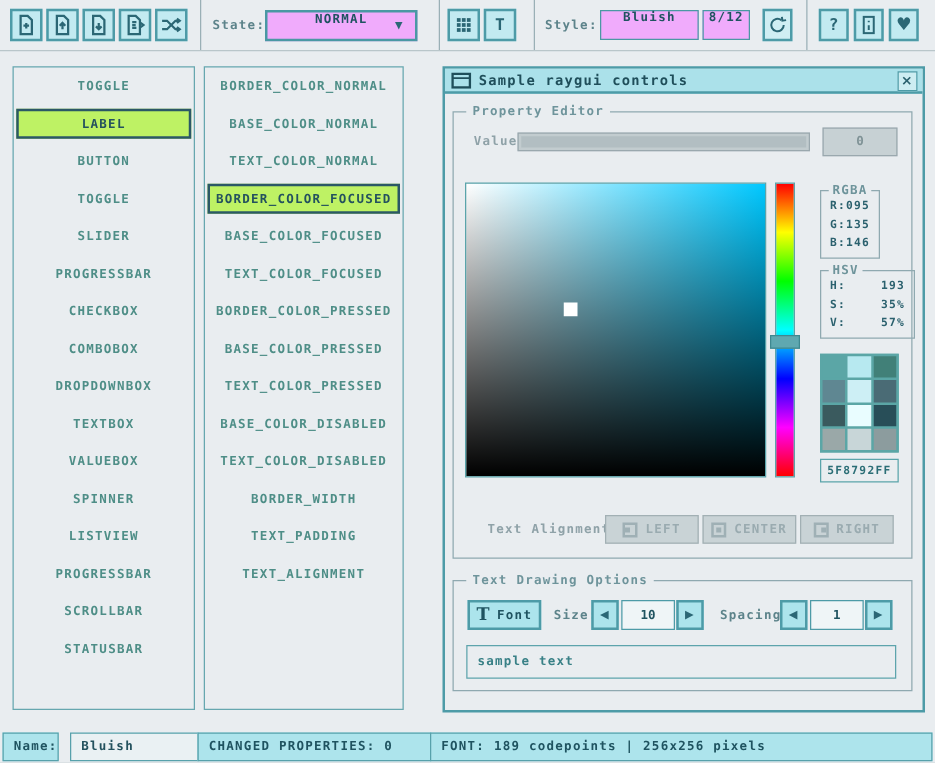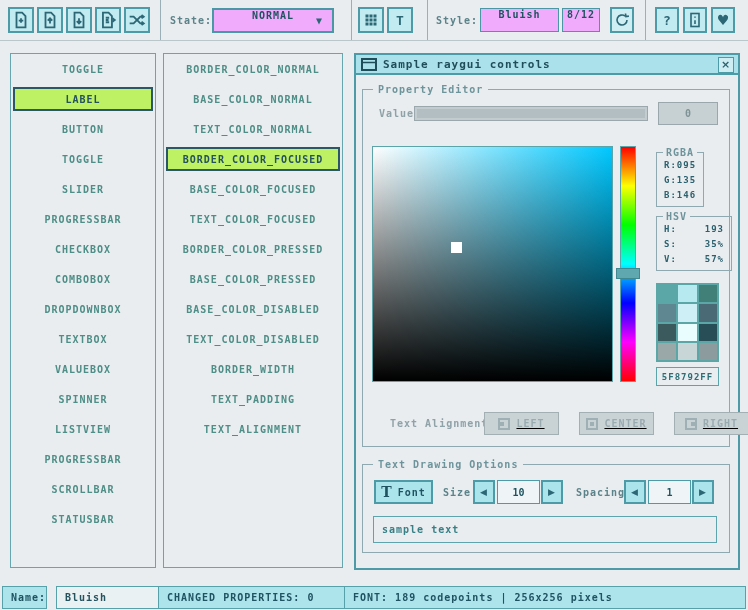--- a/index.html
+++ b/index.html
@@ -74,21 +74,21 @@
     background:linear-gradient(to bottom,#ff0000 0%,#ffff00 16.6%,#00ff00 33.3%,#00ffff 50%,#0000ff 66.7%,#ff00ff 83.3%,#ff0000 100%);
   }
   .hue-handle { position:absolute; left:616px; width:24px; height:11px; background:#5fa8b0; border:1px solid #3f8890; cursor:grab; }
   .kv-row { display:flex; justify-content:space-between; padding:0 7px; font-size:9px; letter-spacing:1px; color:#2b616e; line-height:15px; }
   .palette { position:absolute; background:#5ba6a6; border:2px solid #5ba6a6; display:grid; grid-template-columns:repeat(3,1fr); gap:2px; }
   .swatch { cursor:pointer; }
   .hexbox {
     position:absolute; border:1px solid #5aa4aa; color:#2b6e76; font-size:9px; letter-spacing:1px;
     display:flex; align-items:center; justify-content:center; cursor:text;
   }
-  .align-row { position:absolute; display:flex; gap:20px;text-decoration:underline; }
+  .align-row { position:absolute; display:flex; gap:3px; }
   .align-btn {
     width:75px; height:23px; background:#c9d3d6; border:1px solid #a2b0b4;
     color:#9aabb0; font-size:10px; letter-spacing:1px;
     display:flex; align-items:center; justify-content:center; gap:6px;
   }
   .align-icon { position:relative; width:12px; height:12px; border:2px solid #9fb0b5; flex:none; }
   .align-icon::after { content:""; position:absolute; width:4px; height:4px; background:#9fb0b5; top:2px; }
   .align-left::after { left:0; }
   .align-center::after { left:2px; }
   .align-right::after { right:0; }
@@ -221,29 +221,30 @@
       <div class="list-item">DROPDOWNBOX</div>
       <div class="list-item">TEXTBOX</div>
       <div class="list-item">VALUEBOX</div>
       <div class="list-item">SPINNER</div>
       <div class="list-item">LISTVIEW</div>
       <div class="list-item">PROGRESSBAR</div>
       <div class="list-item">SCROLLBAR</div>
       <div class="list-item">STATUSBAR</div>
     </div>
 
-  <div class="panel" id="properties-list-body" style="left:163px; width:180px">
+  <div class="panel" id="properties-list-body" style="left:163px; width:160px">
       <div class="list-item">BORDER_COLOR_NORMAL</div>
       <div class="list-item">BASE_COLOR_NORMAL</div>
       <div class="list-item">TEXT_COLOR_NORMAL</div>
       <div class="list-item selected">BORDER_COLOR_FOCUSED</div>
       <div class="list-item">BASE_COLOR_FOCUSED</div>
       <div class="list-item">TEXT_COLOR_FOCUSED</div>
       <div class="list-item">BORDER_COLOR_PRESSED</div>
       <div class="list-item">BASE_COLOR_PRESSED</div>
+      <div class="list-item">TEXT_COLOR_PRESSED</div>
       <div class="list-item">BASE_COLOR_DISABLED</div>
       <div class="list-item">TEXT_COLOR_DISABLED</div>
       <div class="list-item">BORDER_WIDTH</div>
       <div class="list-item">TEXT_PADDING</div>
       <div class="list-item">TEXT_ALIGNMENT</div>
     </div>
 
   <div class="window">
     <div class="titlebar">
       <svg style="margin:0 6px 0 5px" width="16" height="13" viewBox="0 0 16 13">

